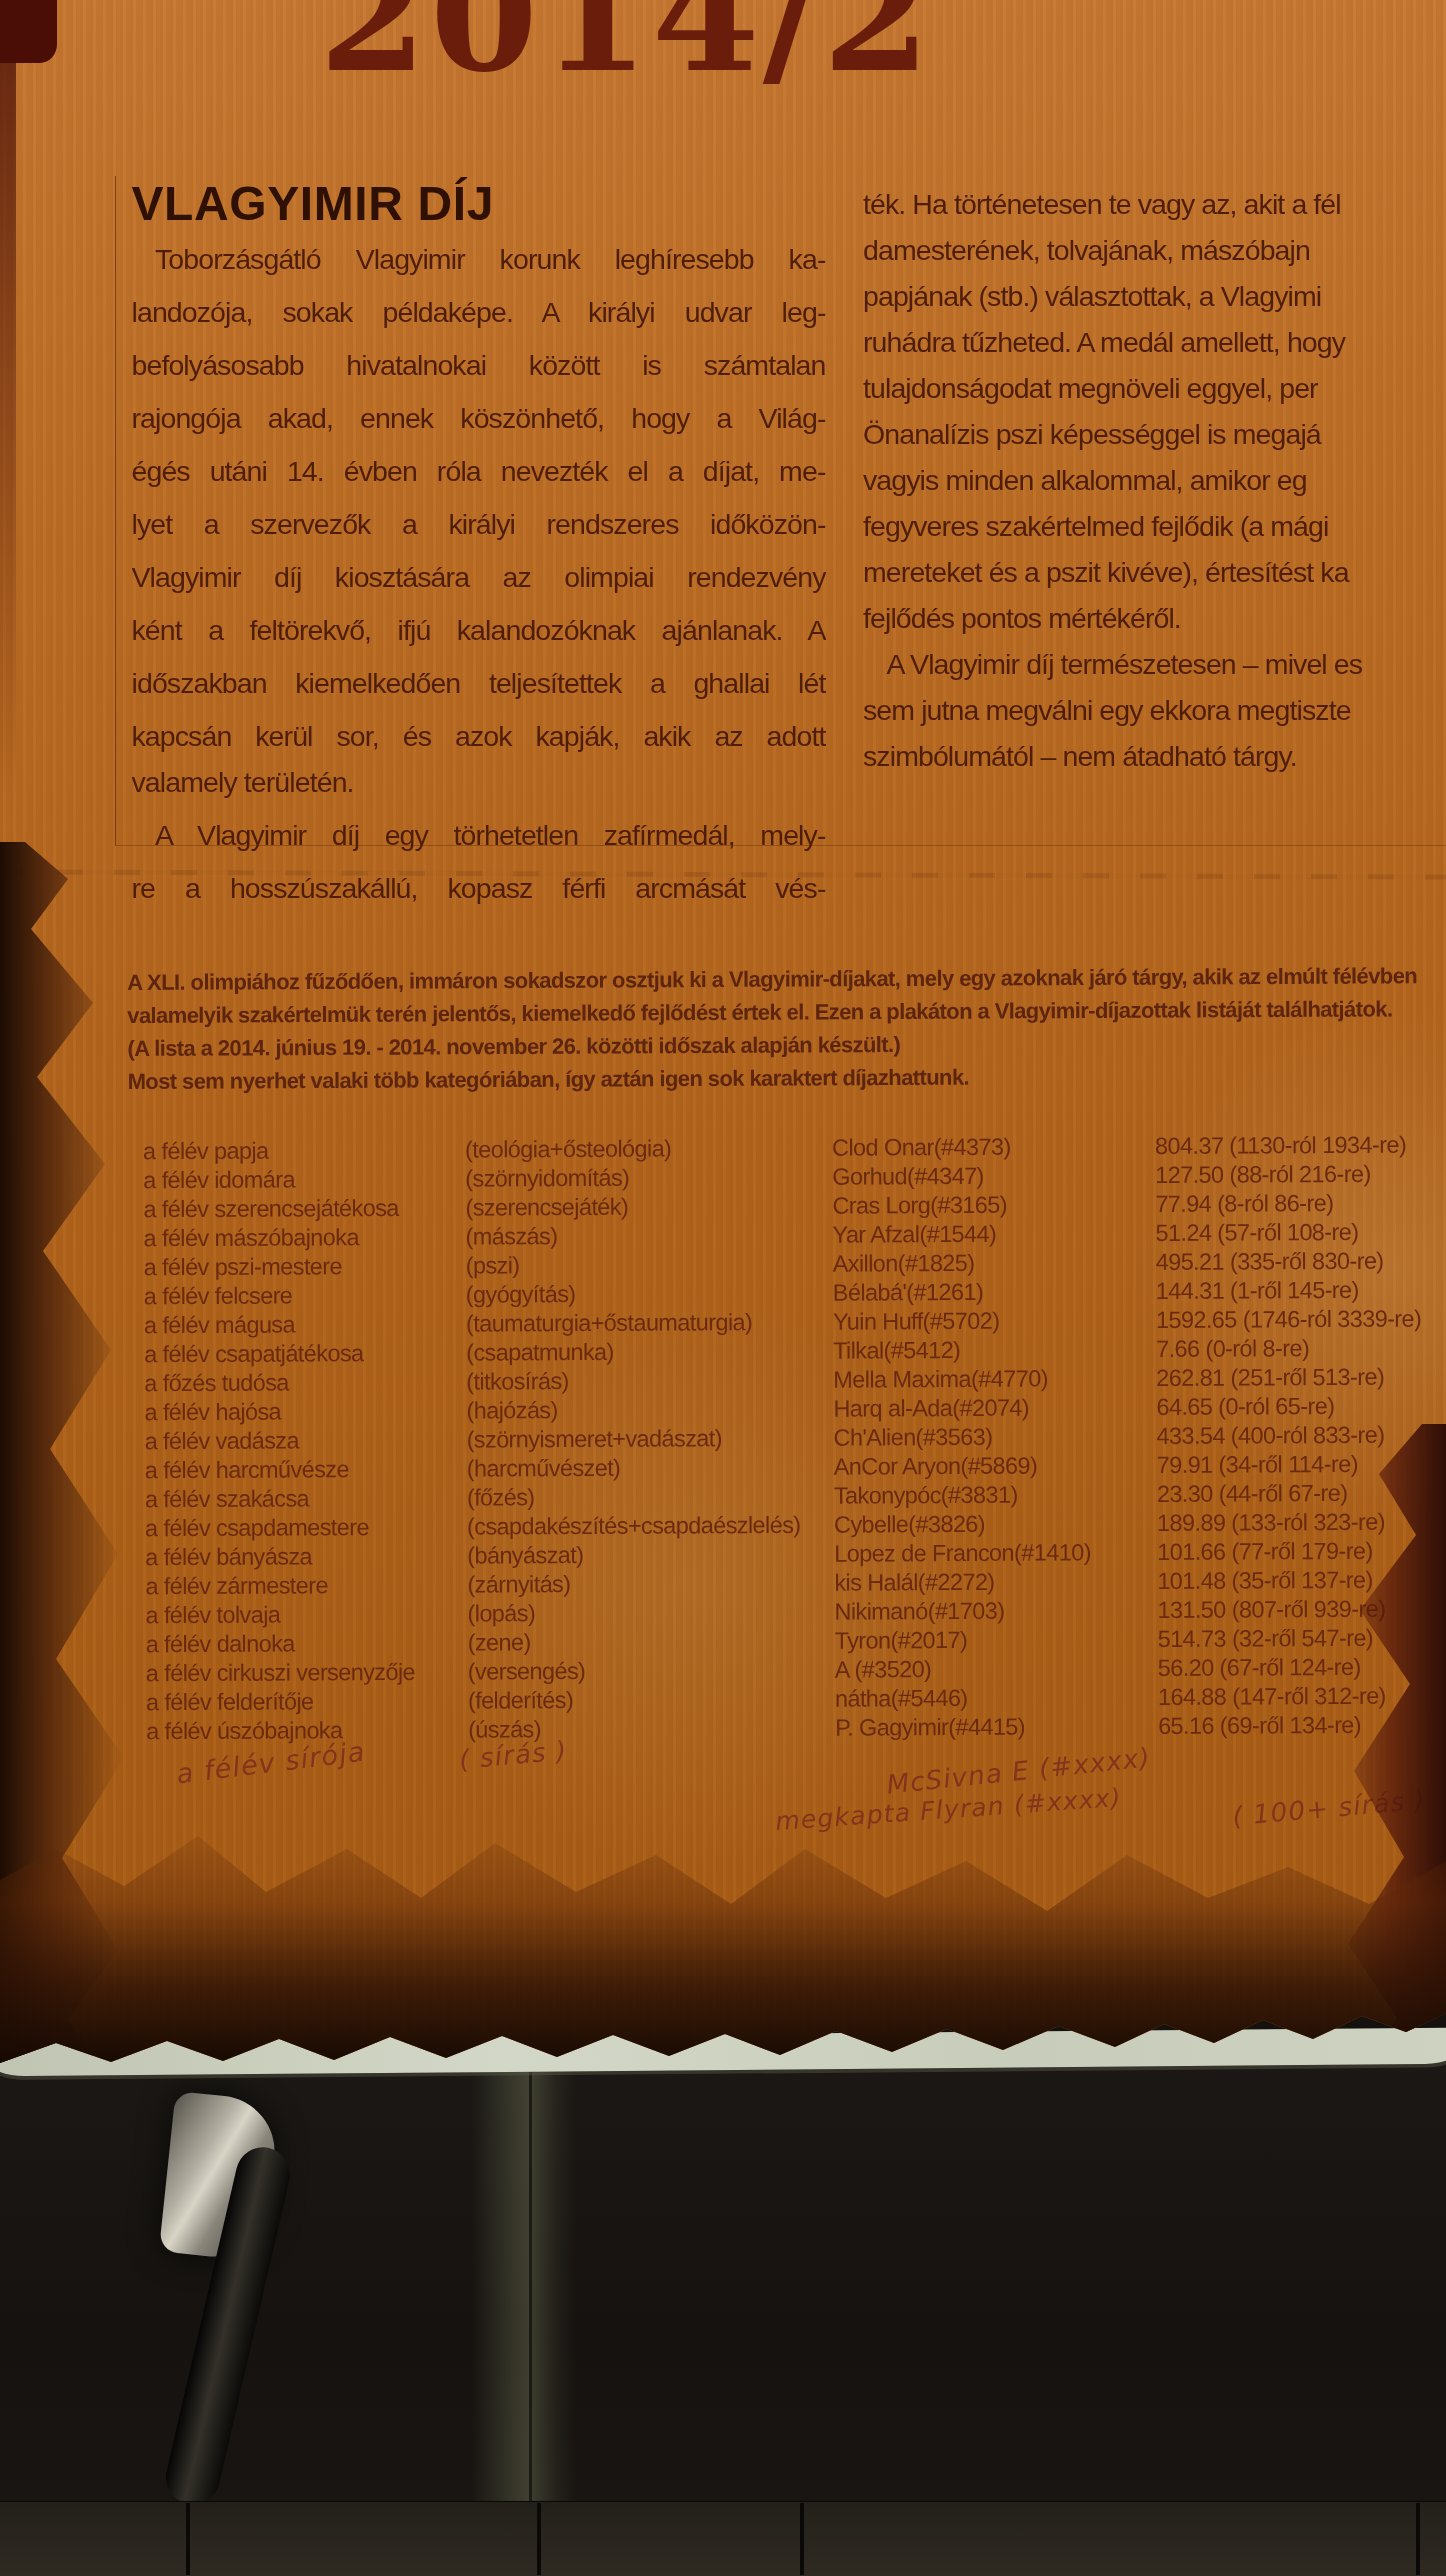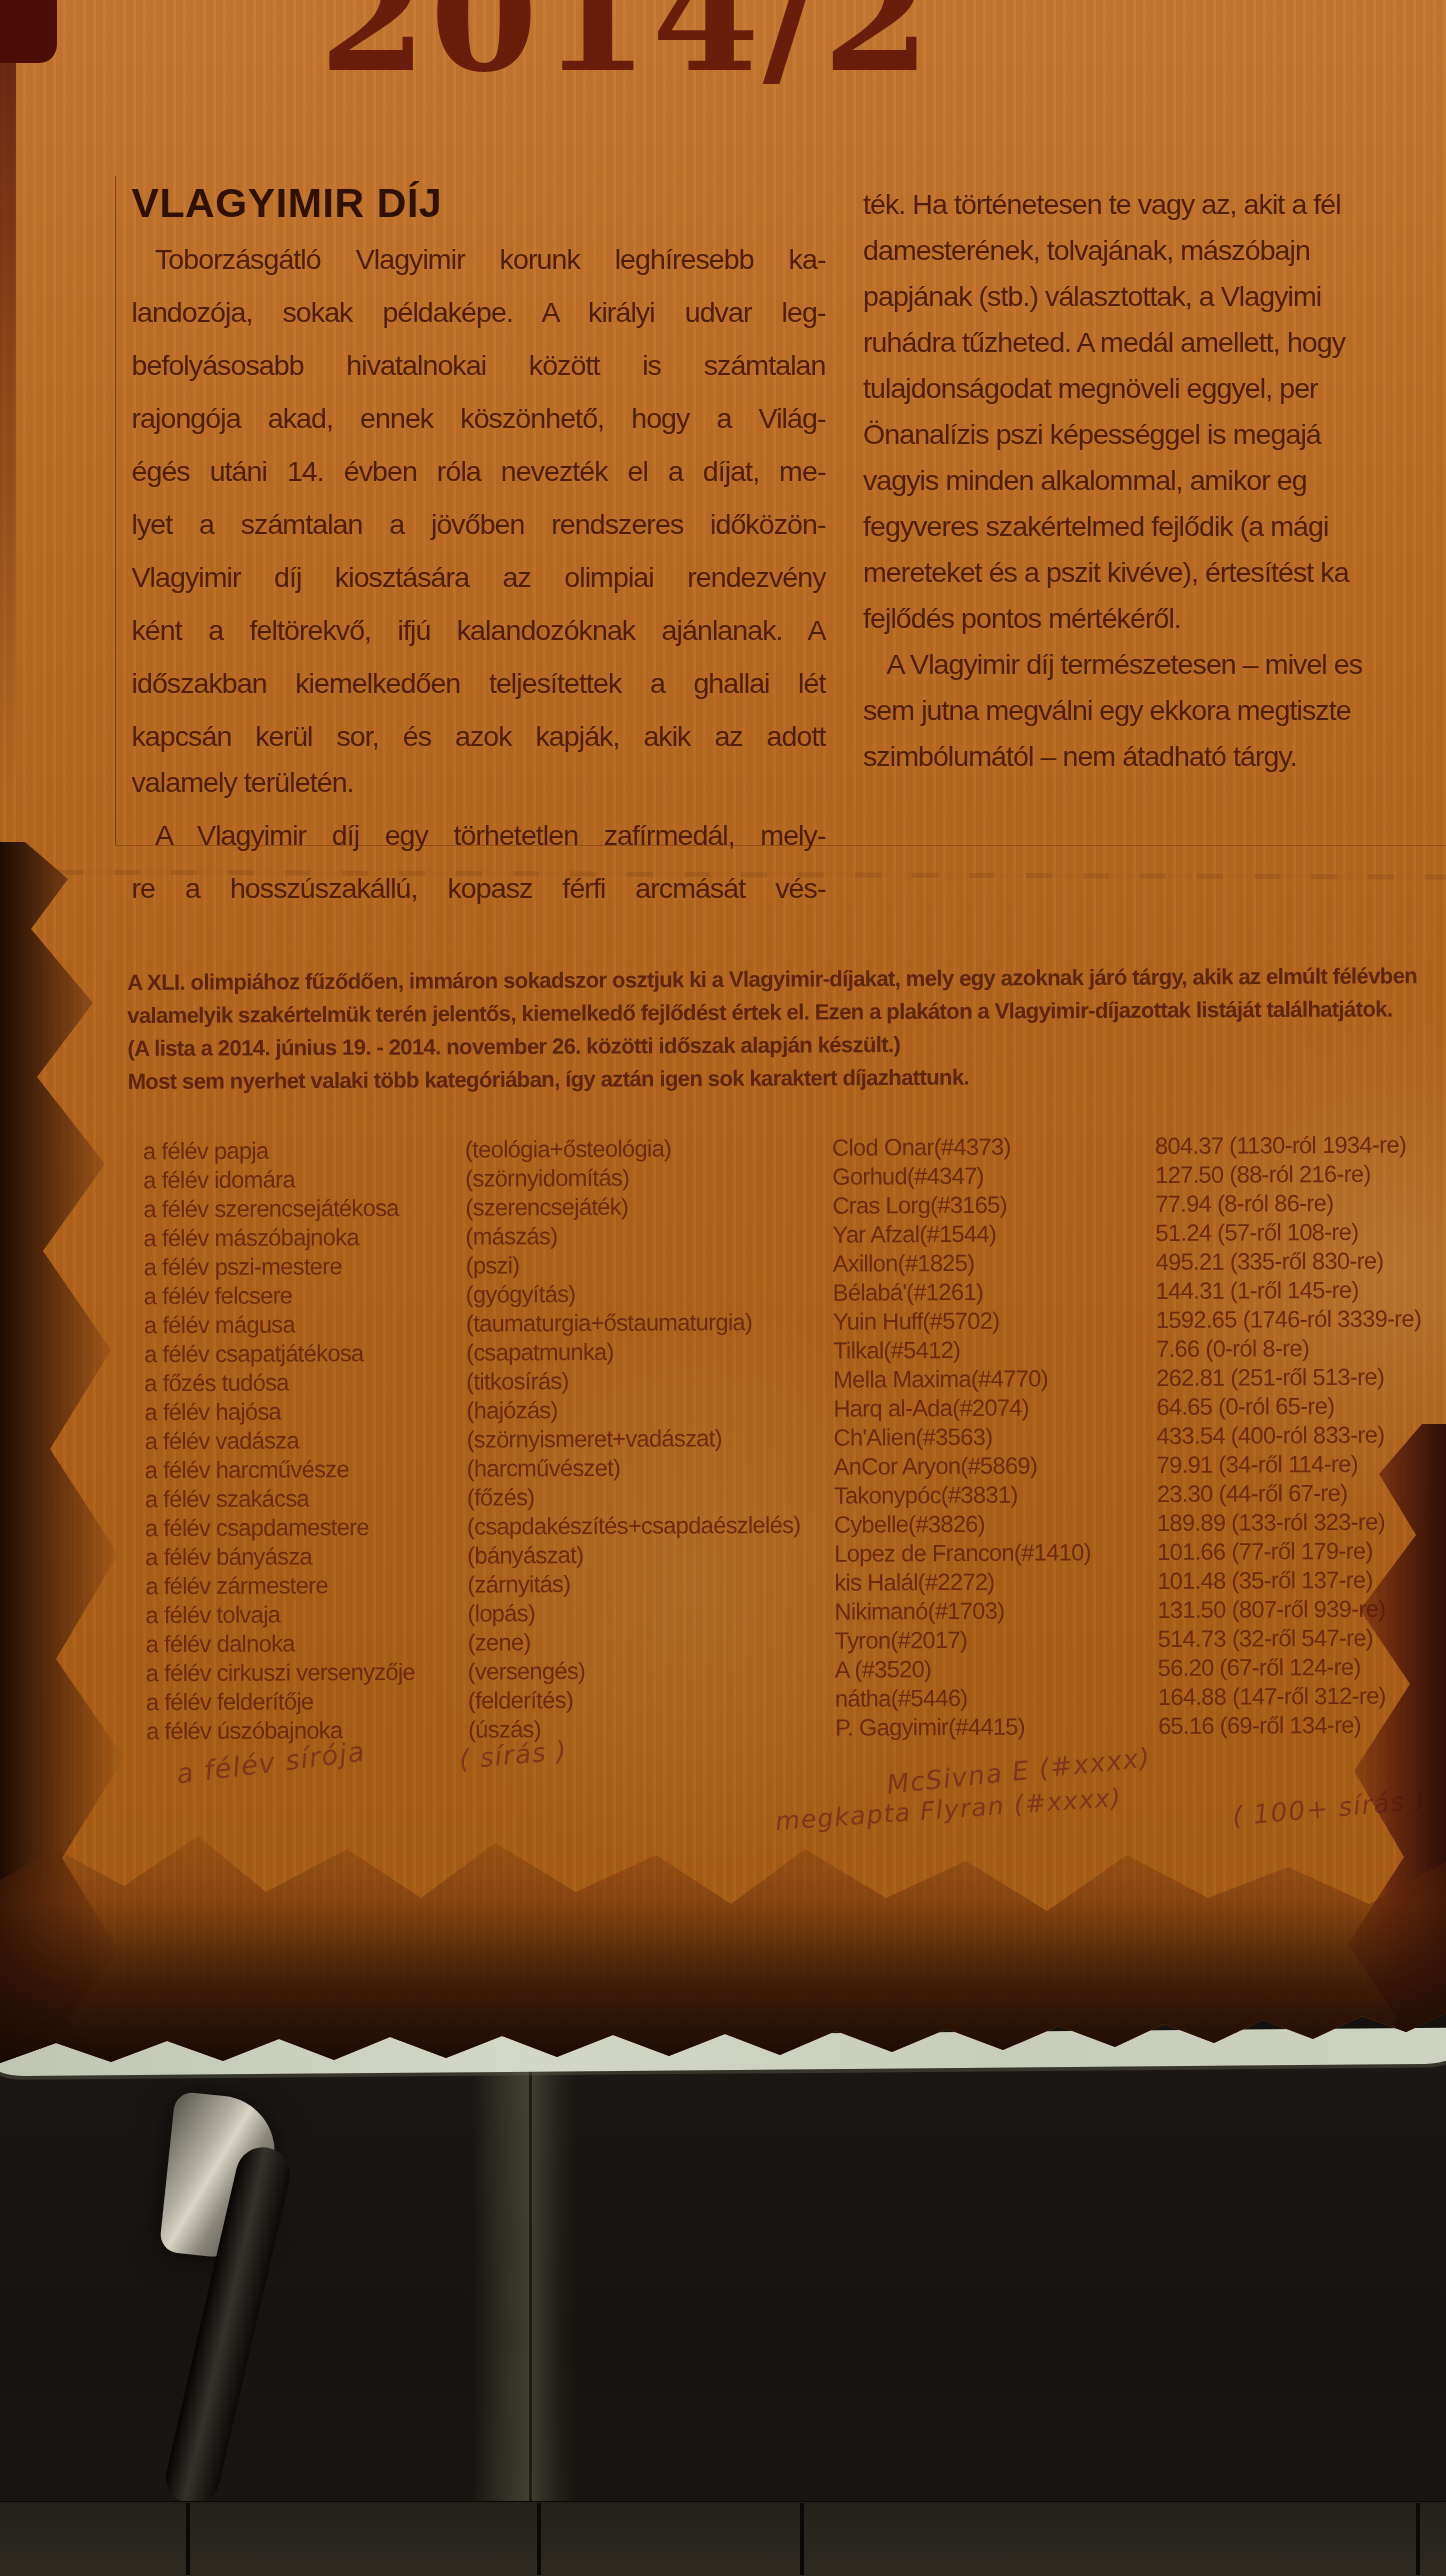--- a/index.html
+++ b/index.html
@@ -57,21 +57,21 @@
     color:#6b1d0c;letter-spacing:3.1px;}
   #masthead-partial{position:absolute;left:866px;top:-186px;line-height:1;
     font-family:"DejaVu Serif",serif;font-weight:bold;font-size:204px;
     color:#420d07;letter-spacing:6.2px;}
 
   
   #clipping{position:absolute;left:115px;top:176px;width:1332px;height:669px;
     border-left:1.9px solid rgba(62,24,10,.55);
     border-bottom:1.2px solid rgba(62,24,10,.3);}
   #left-col{position:absolute;left:15.5px;top:5px;width:694px;}
-  #article-heading{font-size:41px;font-weight:bold;color:#2f1005;line-height:45px;
+  #article-heading{font-size:48px;font-weight:bold;color:#2f1005;line-height:45px;
     letter-spacing:0.6px;margin-bottom:10px;}
   .aline{font-size:28.5px;line-height:46px;letter-spacing:-0.9px;color:#4f1d0b;
     height:46px;overflow:hidden;}
   .aline.just{text-align:justify;text-align-last:justify;margin-top:7px;}
   .aline.ind{text-indent:23.5px;}
   .aline.nowrap{white-space:nowrap;}
   #right-col{position:absolute;left:747px;top:5px;width:619px;}
 
   #torn-line{position:absolute;left:0;top:872px;width:1447px;height:5px;opacity:.45;
     transform:rotate(0.2deg);
@@ -142,21 +142,21 @@
     <div id="masthead-partial">12</div>
 
     <div id="clipping">
       <div id="left-col">
         <div id="article-heading">VLAGYIMIR DÍJ</div>
       <div class="aline just ind">Toborzásgátló Vlagyimir korunk leghíresebb ka-</div>
           <div class="aline just">landozója, sokak példaképe. A királyi udvar leg-</div>
           <div class="aline just">befolyásosabb hivatalnokai között is számtalan</div>
           <div class="aline just">rajongója akad, ennek köszönhető, hogy a Világ-</div>
           <div class="aline just">égés utáni 14. évben róla nevezték el a díjat, me-</div>
-          <div class="aline just">lyet a számtalan a jövőben rendszeres időközön-</div>
+          <div class="aline just">lyet a szervezők a királyi rendszeres időközön-</div>
           <div class="aline just">Vlagyimir díj kiosztására az olimpiai rendezvény</div>
           <div class="aline just">ként a feltörekvő, ifjú kalandozóknak ajánlanak. A</div>
           <div class="aline just">időszakban kiemelkedően teljesítettek a ghallai lét</div>
           <div class="aline just">kapcsán kerül sor, és azok kapják, akik az adott</div>
           <div class="aline">valamely területén.</div>
           <div class="aline just ind">A Vlagyimir díj egy törhetetlen zafírmedál, mely-</div>
           <div class="aline just">re a hosszúszakállú, kopasz férfi arcmását vés-</div>
         </div>
       <div id="right-col">
           <div class="aline nowrap">ték. Ha történetesen te vagy az, akit a fél</div>

